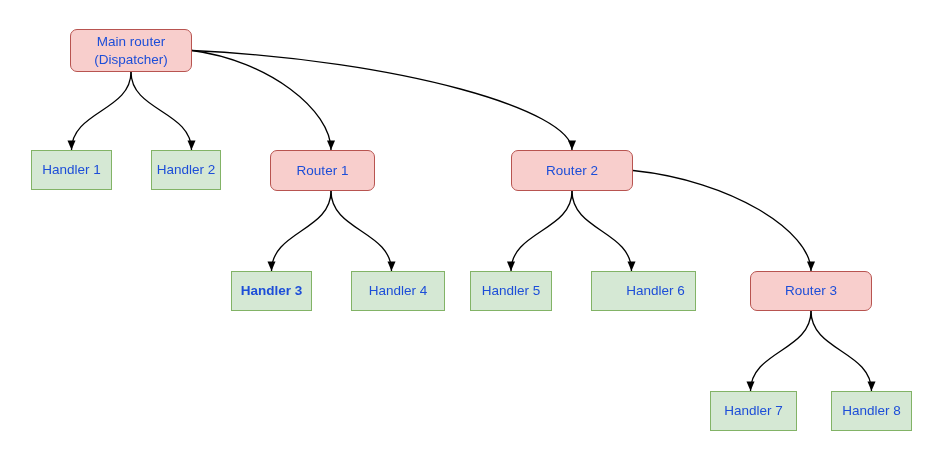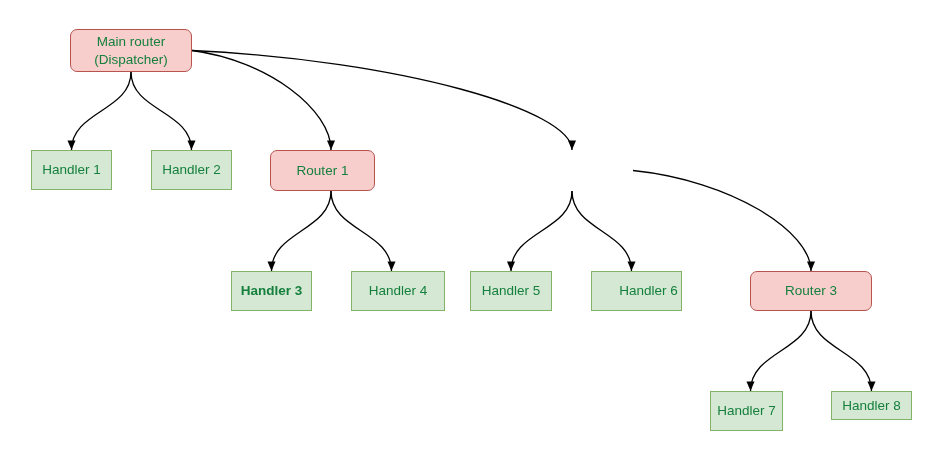--- a/index.html
+++ b/index.html
@@ -19,21 +19,21 @@
   }
   .node {
     position: absolute;
     box-sizing: border-box;
     border: 1px solid #000;
     display: flex;
     align-items: center;
     justify-content: center;
     text-align: center;
     font-size: 13.5px;
-    color: #15803d;
+    color: #1d4ed8;
     cursor: default;
   }
   .node-label {
     white-space: pre-line;
     line-height: 1.3;
     padding: 0 2px;
   }
   .edge {
     fill: none;
     stroke-width: 1.3;
@@ -63,40 +63,43 @@
         <path d="M811,311 C811,351 871.5,351 871.5,391" class="edge" stroke="#000000" marker-end="url(#arrow)"></path>
       </g>
   </svg>
 <div class="node router" style="left: 70px; top: 29px; width: 122px; height: 43px; background: rgb(248, 206, 204); border-color: rgb(184, 84, 80); border-radius: 7px;">
       <span class="node-label">Main router
 (Dispatcher)</span>
     </div>
     <div class="node handler" style="left: 31px; top: 150px; width: 81px; height: 40px; background: rgb(213, 232, 212); border-color: rgb(130, 179, 102); border-radius: 0px;">
       <span class="node-label">Handler 1</span>
     </div>
-    <div class="node handler" style="left: 151px; top: 150px; width: 81px; height: 40px; background: rgb(213, 232, 212); border-color: rgb(130, 179, 102); border-radius: 0px;">
+    <div class="node handler" style="left: 151px; top: 150px; width: 70px; height: 40px; background: rgb(213, 232, 212); border-color: rgb(130, 179, 102); border-radius: 0px;">
       <span class="node-label">Handler 2</span>
     </div>
     <div class="node router" style="left: 270px; top: 150px; width: 105px; height: 41px; background: rgb(248, 206, 204); border-color: rgb(184, 84, 80); border-radius: 7px;">
       <span class="node-label">Router 1</span>
+    </div>
+    <div class="node router" style="left: 511px; top: 150px; width: 122px; height: 41px; background: rgb(248, 206, 204); border-color: rgb(184, 84, 80); border-radius: 7px;">
+      <span class="node-label">Router 2</span>
     </div>
     <div class="node handler" style="left: 231px; top: 271px; width: 81px; height: 40px; background: rgb(213, 232, 212); border-color: rgb(130, 179, 102); border-radius: 0px; font-weight: bold;">
       <span class="node-label">Handler 3</span>
     </div>
     <div class="node handler" style="left: 351px; top: 271px; width: 94px; height: 40px; background: rgb(213, 232, 212); border-color: rgb(130, 179, 102); border-radius: 0px;">
       <span class="node-label">Handler 4</span>
     </div>
     <div class="node handler" style="left: 470px; top: 271px; width: 82px; height: 40px; background: rgb(213, 232, 212); border-color: rgb(130, 179, 102); border-radius: 0px;">
       <span class="node-label">Handler 5</span>
     </div>
-    <div class="node handler" style="left: 591px; top: 271px; width: 91px; height: 40px; background: rgb(213, 232, 212); border-color: rgb(130, 179, 102); border-radius: 0px; padding-left: 24px;">
+    <div class="node handler" style="left: 591px; top: 271px; width: 105px; height: 40px; background: rgb(213, 232, 212); border-color: rgb(130, 179, 102); border-radius: 0px; padding-left: 24px;">
       <span class="node-label">Handler 6</span>
     </div>
     <div class="node router" style="left: 750px; top: 271px; width: 122px; height: 40px; background: rgb(248, 206, 204); border-color: rgb(184, 84, 80); border-radius: 7px; text-align: center;">
       <span class="node-label">Router 3</span>
     </div>
-    <div class="node handler" style="left: 710px; top: 391px; width: 73px; height: 40px; background: rgb(213, 232, 212); border-color: rgb(130, 179, 102); border-radius: 0px;">
+    <div class="node handler" style="left: 710px; top: 391px; width: 87px; height: 40px; background: rgb(213, 232, 212); border-color: rgb(130, 179, 102); border-radius: 0px;">
       <span class="node-label">Handler 7</span>
     </div>
-    <div class="node handler" style="left: 831px; top: 391px; width: 81px; height: 29px; background: rgb(213, 232, 212); border-color: rgb(130, 179, 102); border-radius: 0px;">
+    <div class="node handler" style="left: 831px; top: 391px; width: 81px; height: 40px; background: rgb(213, 232, 212); border-color: rgb(130, 179, 102); border-radius: 0px;">
       <span class="node-label">Handler 8</span>
     </div>
   </div>
 
 </body></html>

